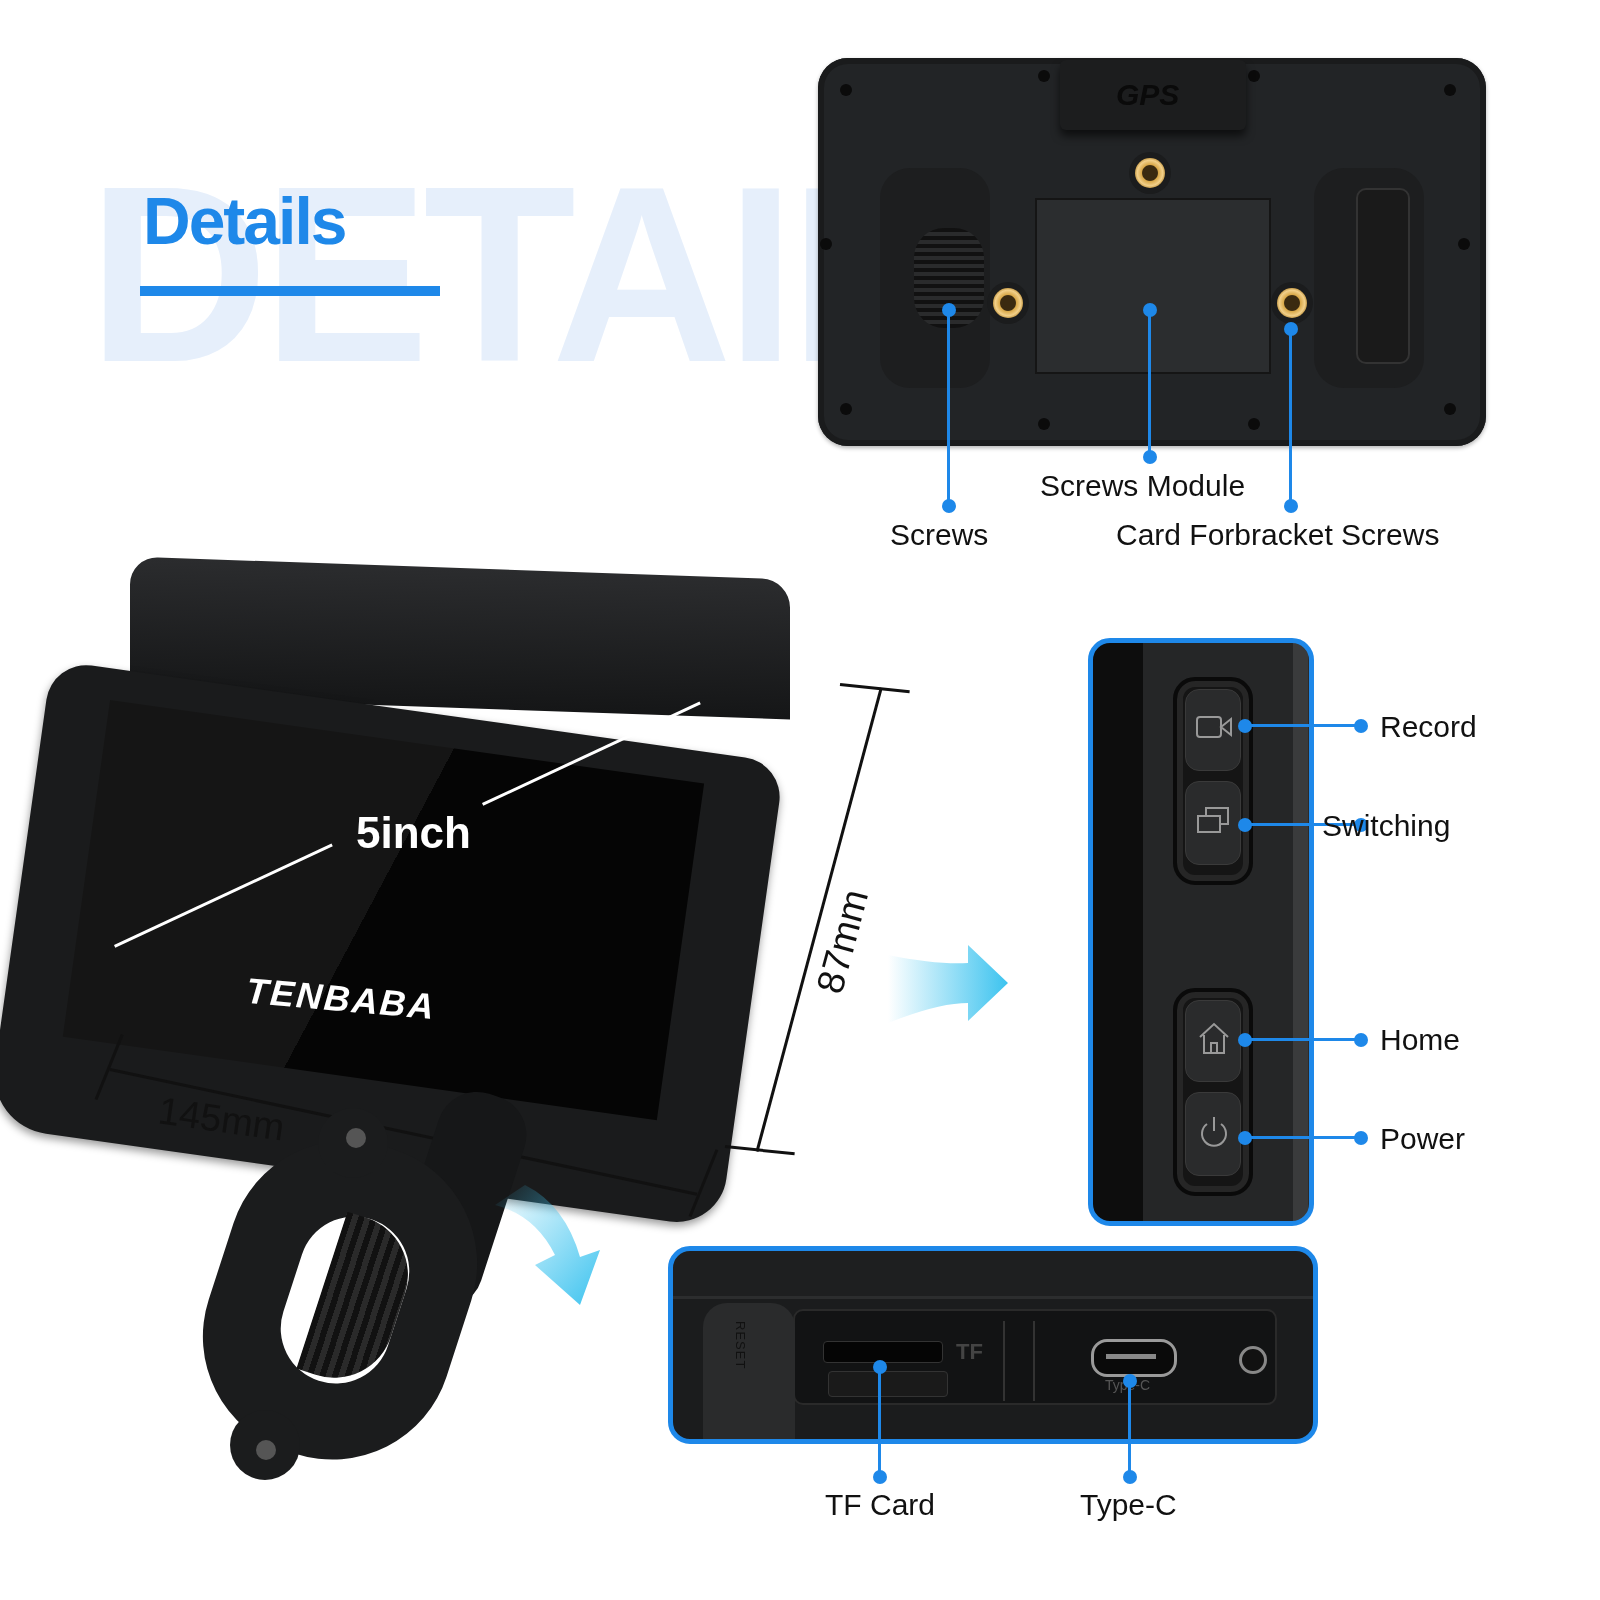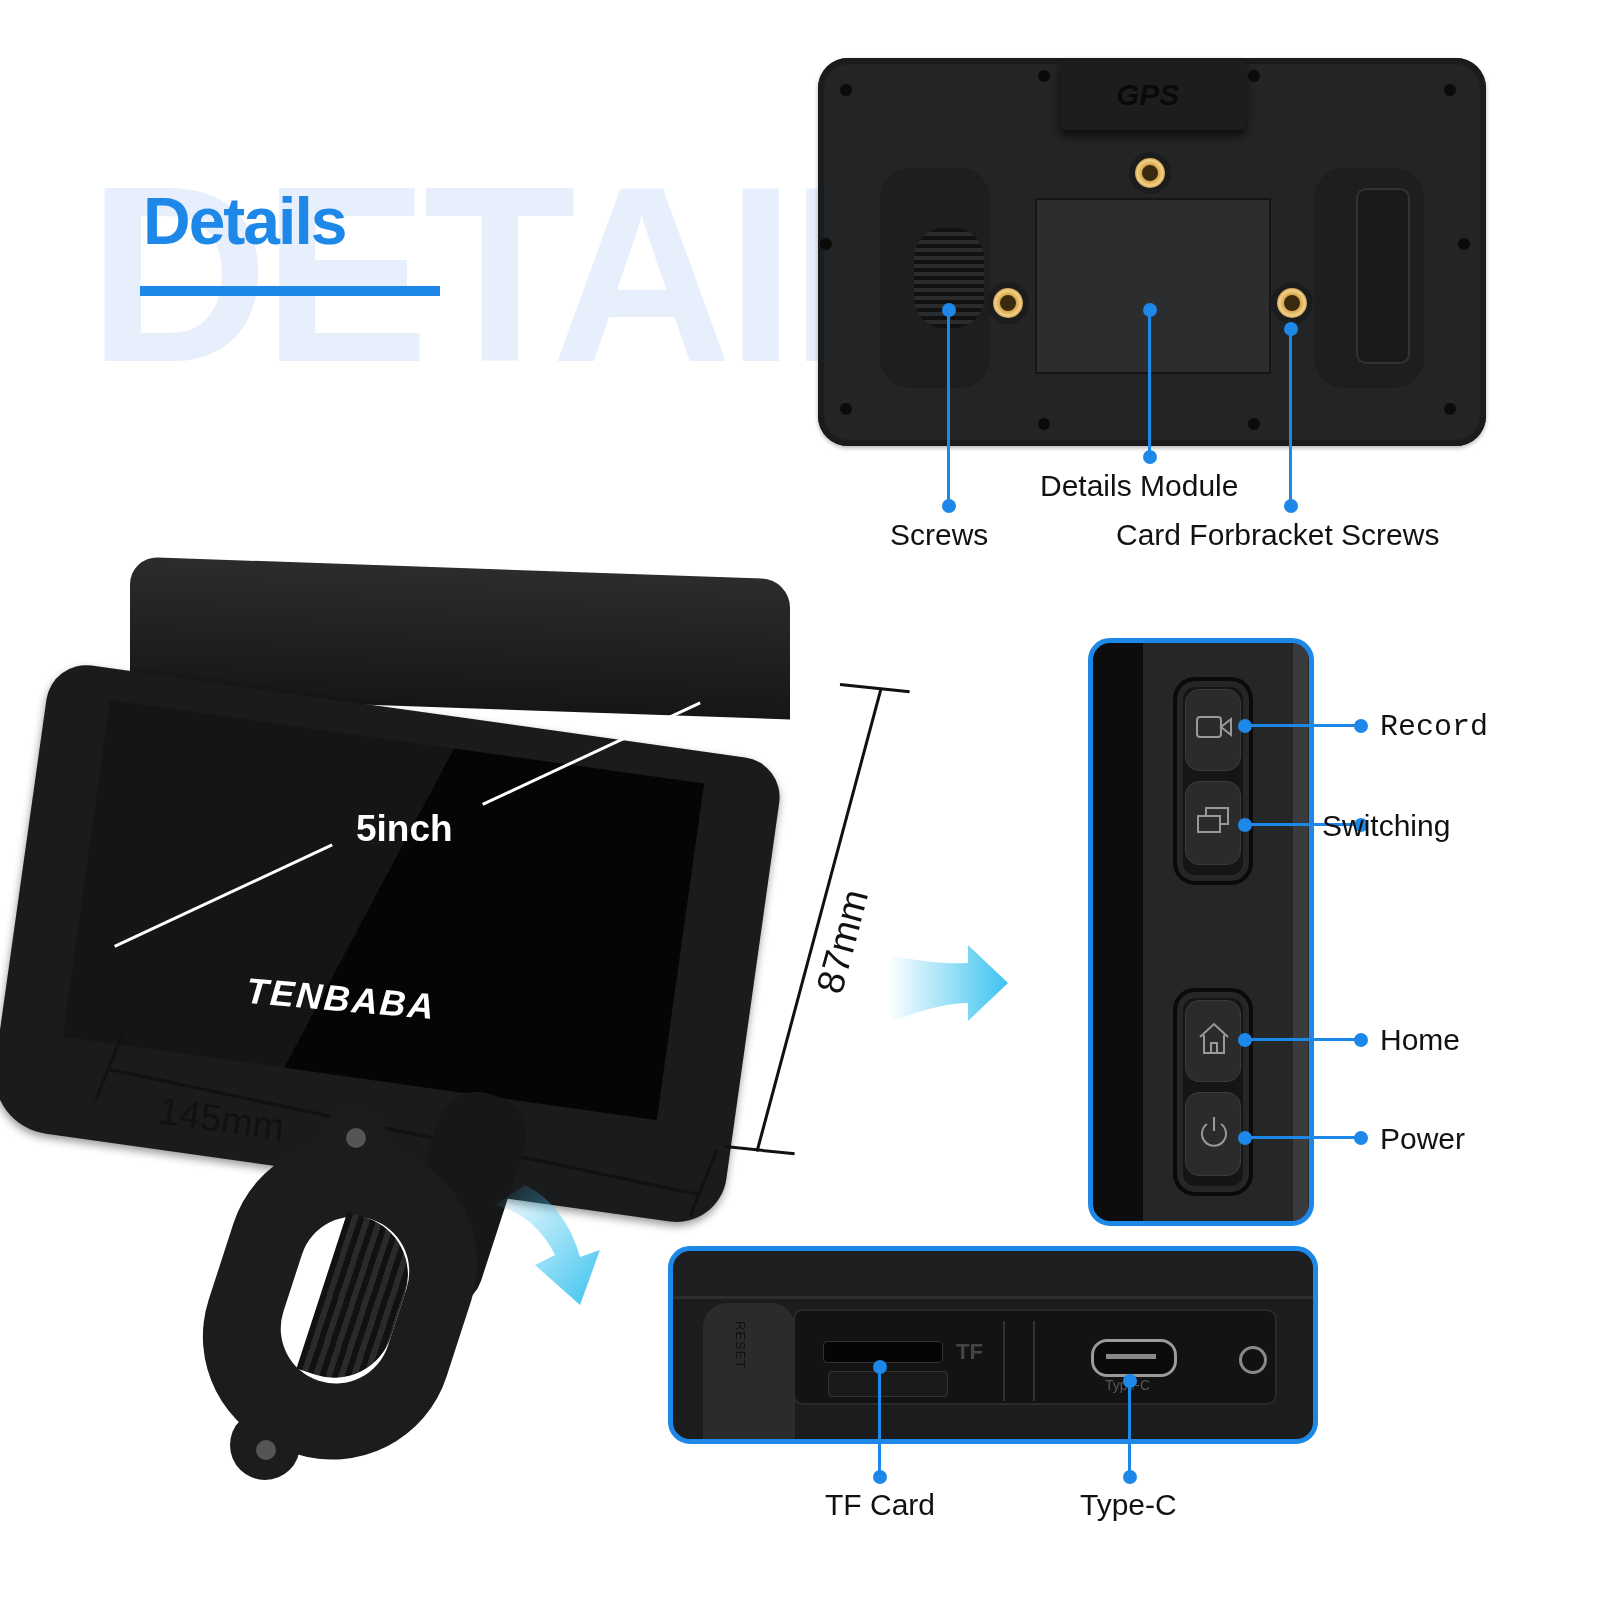--- a/index.html
+++ b/index.html
@@ -19,21 +19,21 @@
   .thermal { left:1035px; top:198px; width:232px; height:172px; background:#2b2d2f; border:2px solid #151515; }
   .brass { width:30px; height:30px; border-radius:50%; background:radial-gradient(circle, #3a2a10 35%, #d9a94a 40%, #f2d08a 60%, #b88a32 75%); position:absolute; box-shadow:0 0 0 6px #1b1c1d; }
   .side-pad { background:#1d1e1f; position:absolute; }
   .grill { background: repeating-linear-gradient(0deg, #111 0 4px, #2a2b2c 4px 8px); position:absolute; }
   .screw { width:12px; height:12px; border-radius:50%; background:#0b0b0b; position:absolute; }
   
   .visor { left:130px; top:568px; width:660px; height:140px; background:linear-gradient(180deg,#2b2c2e,#151617); border-radius:28px 28px 0 0; transform:skewY(2deg); }
   .main-body { left:52px; top:660px; width:740px; height:470px; background:#1a1b1c; border-radius:40px 40px 50px 60px; transform:rotate(8deg); transform-origin: 0 0; box-shadow: 0 4px 8px rgba(0,0,0,.4); }
   .screen { left:110px; top:700px; width:600px; height:340px; background:linear-gradient(110deg,#151515 0 48%, #050505 48% 100%); transform:rotate(8deg); transform-origin:0 0; }
   .diag { height:3px; background:#fff; position:absolute; transform-origin:0 0; }
-  .inch-text { left:356px; top:808px; font-size:37px; font-weight:700; color:#fff; }
+  .inch-text { left:356px; top:808px; font-size:44px; font-weight:700; color:#fff; }
   .brand { left:246px; top:978px; font-size:36px; font-weight:700; font-style:italic; color:#fff; letter-spacing:2px; transform:rotate(5deg); }
   .dim-line { height:3px; background:#111; position:absolute; transform-origin:0 50%; }
   .dim-text { font-size:38px; color:#111; position:absolute; white-space:nowrap; }
   
   .bracket-arm { left:415px; top:1090px; width:90px; height:220px; background:#161718; border-radius:40px; transform:rotate(18deg); }
   .bracket-clamp { left:215px; top:1140px; width:250px; height:320px; background:#1b1c1d; border-radius:120px; transform:rotate(18deg); }
   .bracket-hole { left:290px; top:1215px; width:110px; height:170px; background:#fff; border-radius:55px; transform:rotate(18deg); }
   .bracket-grid { left:320px; top:1220px; width:80px; height:165px; background:repeating-linear-gradient(90deg,#111 0 6px,#2a2a2a 6px 12px); border-radius:0 60px 60px 0; transform:rotate(18deg); }
   .ear { width:70px; height:70px; background:#1b1c1d; border-radius:50%; position:absolute; }
   
@@ -87,21 +87,21 @@
 <div class="brass" style="left:1277px;top:288px;"></div>
 
 <div class="dot" style="left:942px;top:303px;"></div>
 <div class="vline" style="left:947px;top:310px;height:196px;"></div>
 <div class="dot" style="left:942px;top:499px;"></div>
 <div class="abs label" style="left:890px;top:520px;">Screws</div>
 
 <div class="dot" style="left:1143px;top:303px;"></div>
 <div class="vline" style="left:1148px;top:310px;height:146px;"></div>
 <div class="dot" style="left:1143px;top:450px;"></div>
-<div class="abs label" style="left:1040px;top:471px;">Details Module</div>
+<div class="abs label" style="left:1040px;top:471px;">Screws Module</div>
 
 <div class="dot" style="left:1284px;top:322px;"></div>
 <div class="vline" style="left:1289px;top:329px;height:177px;"></div>
 <div class="dot" style="left:1284px;top:499px;"></div>
 <div class="abs label" style="left:1116px;top:520px;">Card Forbracket Screws</div>
 
 <div class="abs visor"></div>
 <div class="abs main-body"></div>
 <div class="abs screen"></div>
 <div class="diag" style="left:114px;top:945px;width:240px;transform:rotate(-25deg);"></div>
@@ -175,21 +175,21 @@
           <path d="M9 9 A12 12 0 1 0 23 9" fill="none" stroke="#999" stroke-width="2"></path>
           <line x1="16" y1="2" x2="16" y2="16" stroke="#999" stroke-width="2"></line>
         </svg>
     </div>
   </div>
 </div>
 
 <div class="dot" style="left:1238px;top:719px;"></div>
 <div class="hline" style="left:1245px;top:724px;width:116px;"></div>
 <div class="dot" style="left:1354px;top:719px;"></div>
-<div class="abs label" style="left:1380px;top:712px;font-family:Liberation Mono, monospace;">Record</div>
+<div class="abs label" style="left:1380px;top:712px;">Record</div>
 
 <div class="dot" style="left:1238px;top:818px;"></div>
 <div class="hline" style="left:1245px;top:823px;width:116px;"></div>
 <div class="dot" style="left:1354px;top:818px;"></div>
 <div class="abs label" style="left:1322px;top:811px;">Switching</div>
 
 <div class="dot" style="left:1238px;top:1033px;"></div>
 <div class="hline" style="left:1245px;top:1038px;width:116px;"></div>
 <div class="dot" style="left:1354px;top:1033px;"></div>
 <div class="abs label" style="left:1380px;top:1025px;">Home</div>

